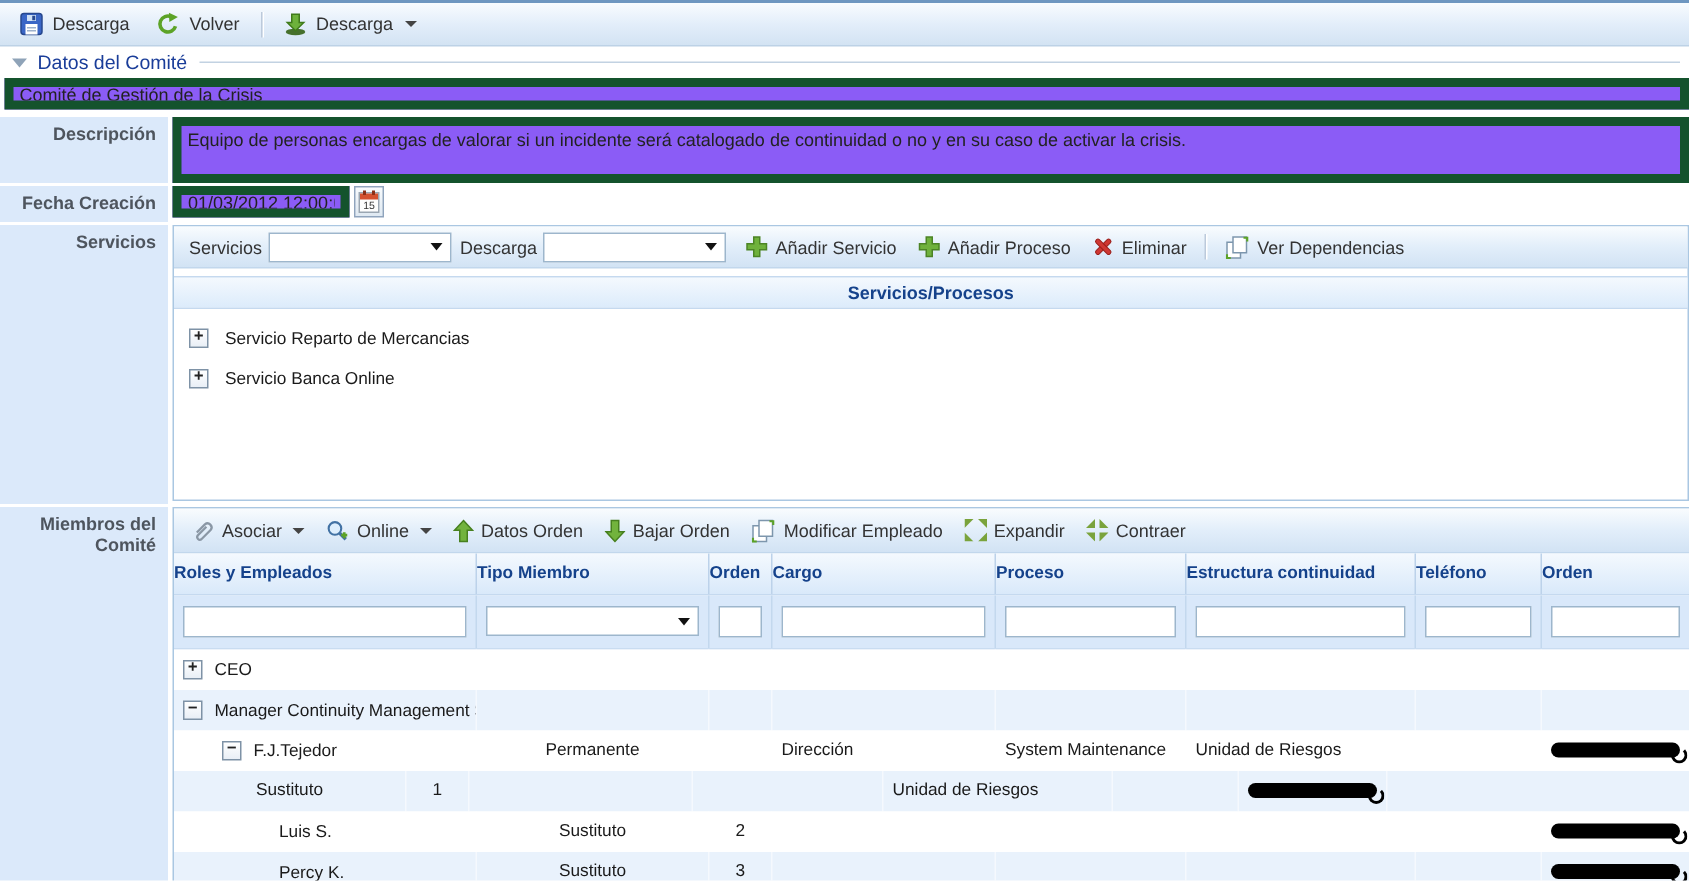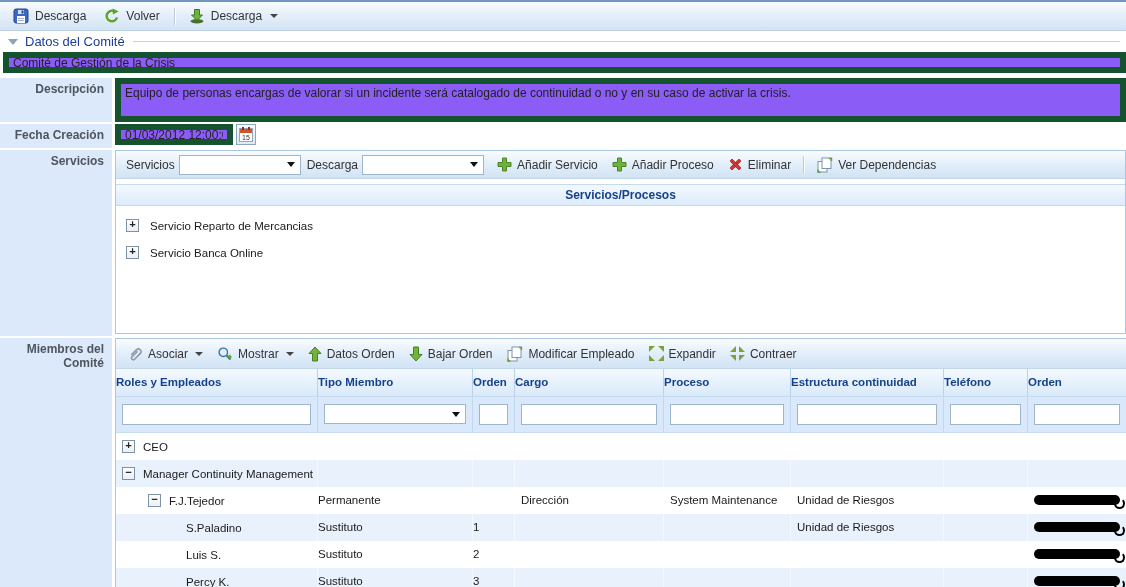--- a/index.html
+++ b/index.html
@@ -80,21 +80,21 @@
   .filter-row { display:flex; height:36px; background:#d9e8fa; border-bottom:1px solid #c9dcf1; }
   .f-cell { border-right:1px solid #c3d8ee; padding:7px 6px; }
   .f-cell input { width:100%; height:21px; border:1px solid #9db6cc; padding:0 3px; font-size:11px; outline:none; }
   .f-sel { width:100%; }
   .w0{width:202px;min-width:202px} .w1{width:155px;min-width:155px} .w2{width:42px;min-width:42px}
   .w3{width:149px;min-width:149px} .w4{width:127px;min-width:127px} .w5{width:153px;min-width:153px}
   .w6{width:84px;min-width:84px} .w7{width:99px;min-width:99px}
   .trow { display:flex; height:27px; background:#fff; }
   .trow.alt { background:#e9f2fc; }
   .t-cell { padding:7px 6px 0; font-size:11.5px; color:#1a1a1a; border-right:1px solid rgba(255,255,255,.55); overflow:hidden; white-space:nowrap; }
-  .t-center { padding-left:0; padding-right:0; }
+  .t-center { text-align:center; padding-left:0; padding-right:0; }
   .name-cell { display:flex; align-items:center; gap:8px; padding-top:0; }
   .lvl0 { padding-left:6px; } .lvl1 { padding-left:32px; } .lvl2 { padding-left:70px; }
   .redact { position:relative; height:10px; background:#000; border-radius:5px; width:93px; margin-top:-2px; }
   .redact::after { content:""; position:absolute; right:-5px; bottom:-4px; width:7px; height:7px; border:2px solid #000; border-radius:50%; border-top-color:transparent; }
   .mail-cell { display:flex; align-items:center; padding-top:0; }
   
   .icon { display:inline-flex; align-items:center; justify-content:center; }
 </style>
 </head>
 <body>
@@ -249,21 +249,21 @@
           <span class="caret"></span>
         </div>
         <div class="itbtn">
           <span class="icon">
             <svg width="16" height="16">
                 <circle cx="6.3" cy="6.3" r="4.2" fill="#ddeefd" stroke="#4272a4" stroke-width="1.4"></circle>
                 <line x1="9.5" y1="9.5" x2="13.5" y2="13.5" stroke="#4272a4" stroke-width="2.2"></line>
                 <path d="M10.5 10.8 h4 M12.5 8.8 v4" stroke="#5ca327" stroke-width="1.8"></path>
               </svg>
           </span>
-          <span>Mostrar</span>
+          <span>Online</span>
           <span class="caret"></span>
         </div>
         <div class="itbtn">
           <span class="icon">
             <svg width="14" height="16">
                 <path d="M7 1 L13 7.5 H9.5 V15 H4.5 V7.5 H1 Z" fill="#72b33d" stroke="#47801f"></path>
               </svg>
           </span>
           <span>Datos Orden</span>
         </div>
@@ -373,23 +373,20 @@
             <div class="t-cell w2 t-center"></div>
             <div class="t-cell w3">Dirección</div>
             <div class="t-cell w4">System Maintenance</div>
             <div class="t-cell w5">Unidad de Riesgos</div>
             <div class="t-cell w6"></div>
             <div class="t-cell w7 mail-cell">
               <span class="redact"></span>
             </div>
           </div>
           <div class="trow alt">
-            <div class="t-cell w0 name-cell lvl2">
-              <span>S.Paladino</span>
-            </div>
             <div class="t-cell w1 t-center">Sustituto</div>
             <div class="t-cell w2 t-center">1</div>
             <div class="t-cell w3"></div>
             <div class="t-cell w4"></div>
             <div class="t-cell w5">Unidad de Riesgos</div>
             <div class="t-cell w6"></div>
             <div class="t-cell w7 mail-cell">
               <span class="redact"></span>
             </div>
           </div>

